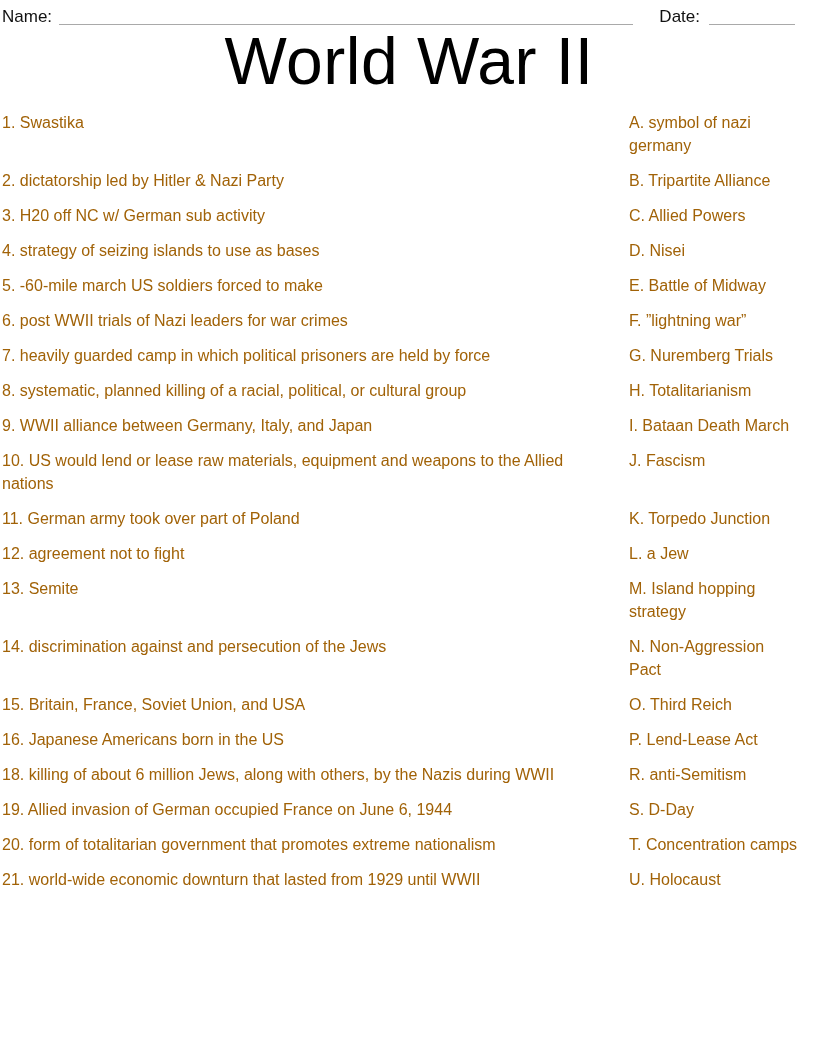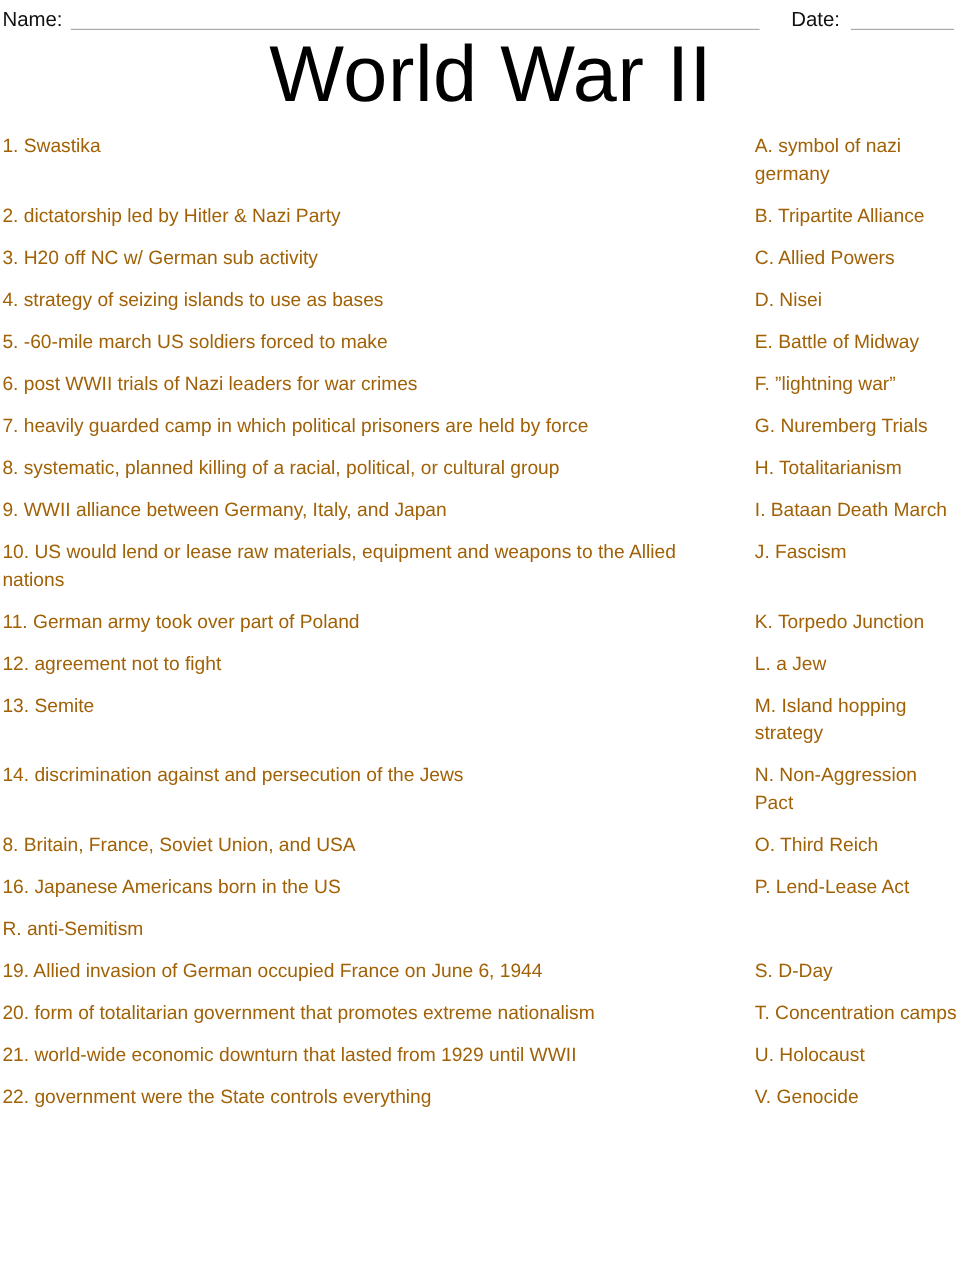--- a/index.html
+++ b/index.html
@@ -144,48 +144,45 @@
       <div class="clue">13. Semite</div>
       <div class="answer">M. Island hopping strategy</div>
     </div>
 
     <div class="row">
       <div class="clue">14. discrimination against and persecution of the Jews</div>
       <div class="answer">N. Non-Aggression Pact</div>
     </div>
 
     <div class="row">
-      <div class="clue">8. Britain, France, Soviet Union, and USA</div>
+      <div class="clue">15. Britain, France, Soviet Union, and USA</div>
       <div class="answer">O. Third Reich</div>
     </div>
 
     <div class="row">
       <div class="clue">16. Japanese Americans born in the US</div>
       <div class="answer">P. Lend-Lease Act</div>
     </div>
 
 
     <div class="row">
+      <div class="clue">18. killing of about 6 million Jews, along with others, by the Nazis during WWII</div>
       <div class="answer">R. anti-Semitism</div>
     </div>
 
     <div class="row">
       <div class="clue">19. Allied invasion of German occupied France on June 6, 1944</div>
       <div class="answer">S. D-Day</div>
     </div>
 
     <div class="row">
       <div class="clue">20. form of totalitarian government that promotes extreme nationalism</div>
       <div class="answer">T. Concentration camps</div>
     </div>
 
     <div class="row">
       <div class="clue">21. world-wide economic downturn that lasted from 1929 until WWII</div>
       <div class="answer">U. Holocaust</div>
     </div>
 
-    <div class="row">
-      <div class="clue">22. government were the State controls everything</div>
-      <div class="answer">V. Genocide</div>
-    </div>
   </div>
 
 </div>
 
 </body></html>

